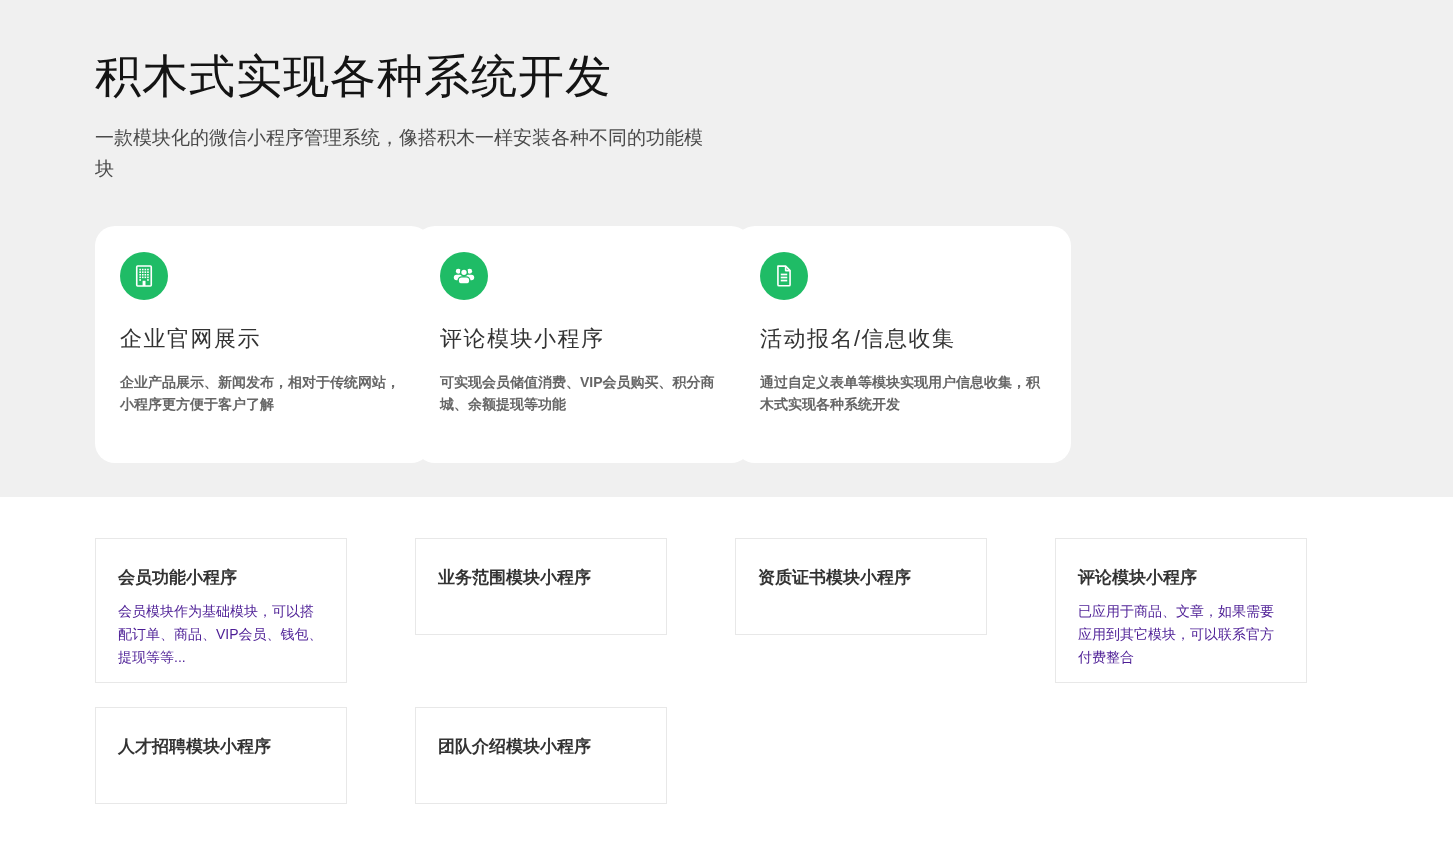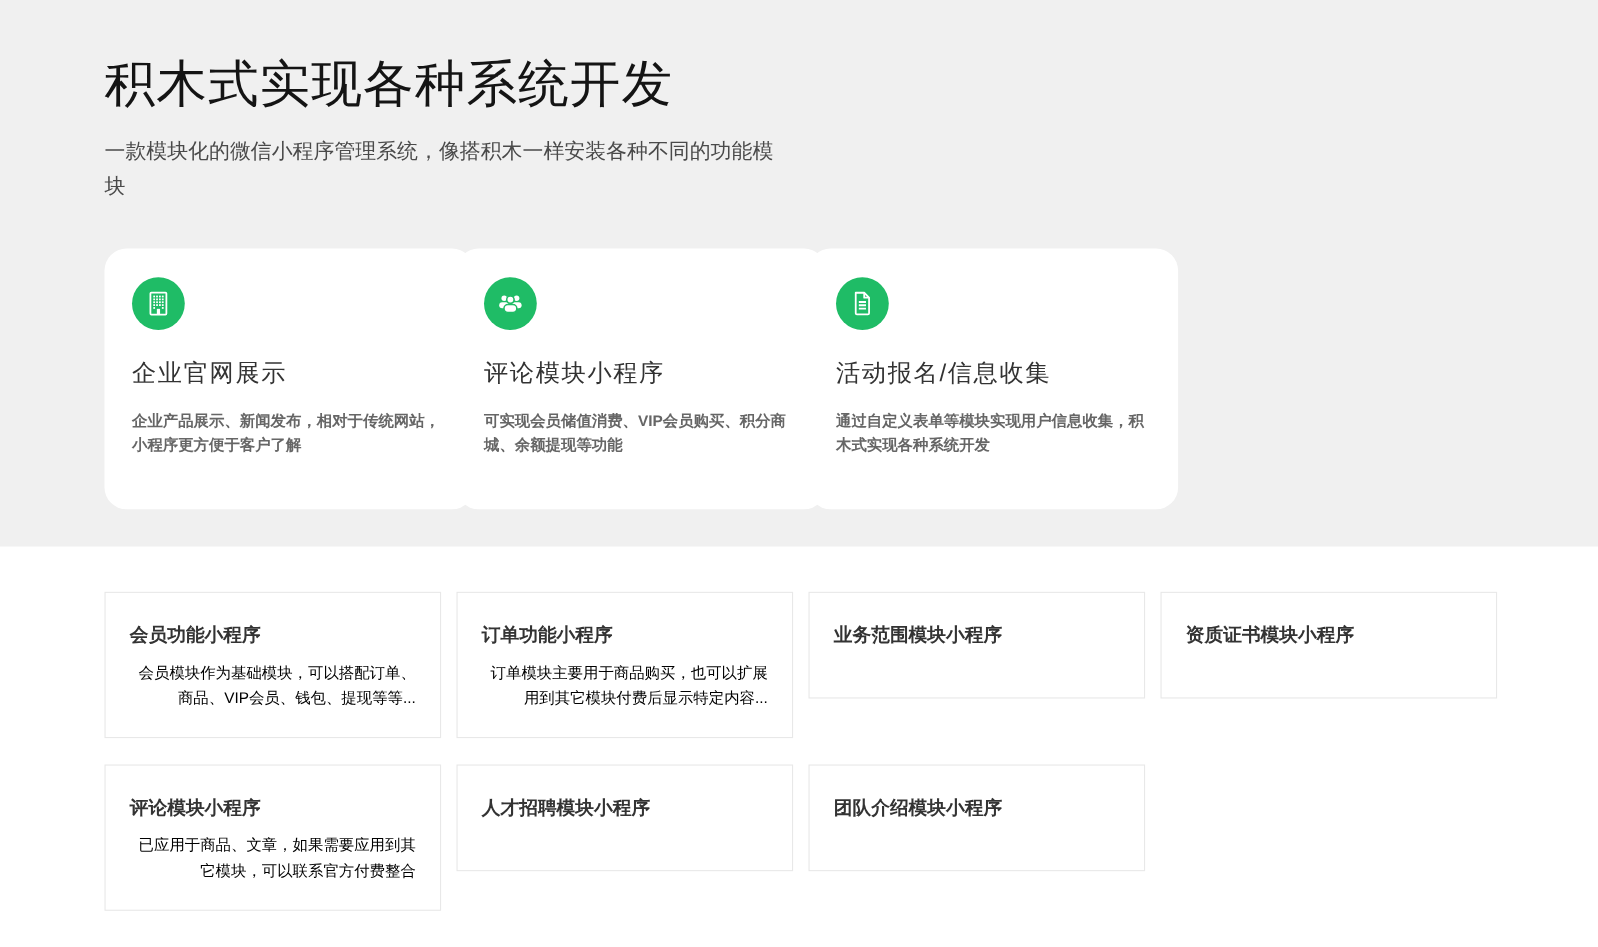--- a/index.html
+++ b/index.html
@@ -90,39 +90,38 @@
     padding-bottom:26px;
   }
   .module-grid{
     display:grid;
     grid-template-columns:repeat(4,290px);
     column-gap:30px;
     row-gap:24px;
     align-items:start;
   }
   .module-card{
-    width:306px;
+    width:252px;
     min-height:97px;
     background:#ffffff;
     border:1px solid var(--card-border);
-    padding:29px 22px 24px 22px;
+    padding:29px 22px 13px 22px;
   }
   .module-title{
     margin:0;
     font-size:17px;
     line-height:19px;
     font-weight:700;
     color:#333;
   }
   .module-desc{
     margin:13px 0 0 0;
     font-size:14px;
     line-height:23px;
-    color:#000000;
-    text-align:right;
+    color:#4c1d95;
   }
 </style>
 </head>
 <body>
 
 <div class="page">
 
   <section class="hero">
     <div class="container">
       <h1 class="hero-title">积木式实现各种系统开发</h1>
@@ -201,24 +200,20 @@
 
   <section class="modules">
     <div class="container">
       <div class="module-grid">
 
         <div class="module-card">
           <h3 class="module-title">会员功能小程序</h3>
           <p class="module-desc">会员模块作为基础模块，可以搭配订单、商品、VIP会员、钱包、提现等等...</p>
         </div>
 
-        <div class="module-card">
-          <h3 class="module-title">订单功能小程序</h3>
-          <p class="module-desc">订单模块主要用于商品购买，也可以扩展用到其它模块付费后显示特定内容...</p>
-        </div>
 
         <div class="module-card">
           <h3 class="module-title">业务范围模块小程序</h3>
         </div>
 
         <div class="module-card">
           <h3 class="module-title">资质证书模块小程序</h3>
         </div>
 
         <div class="module-card">

